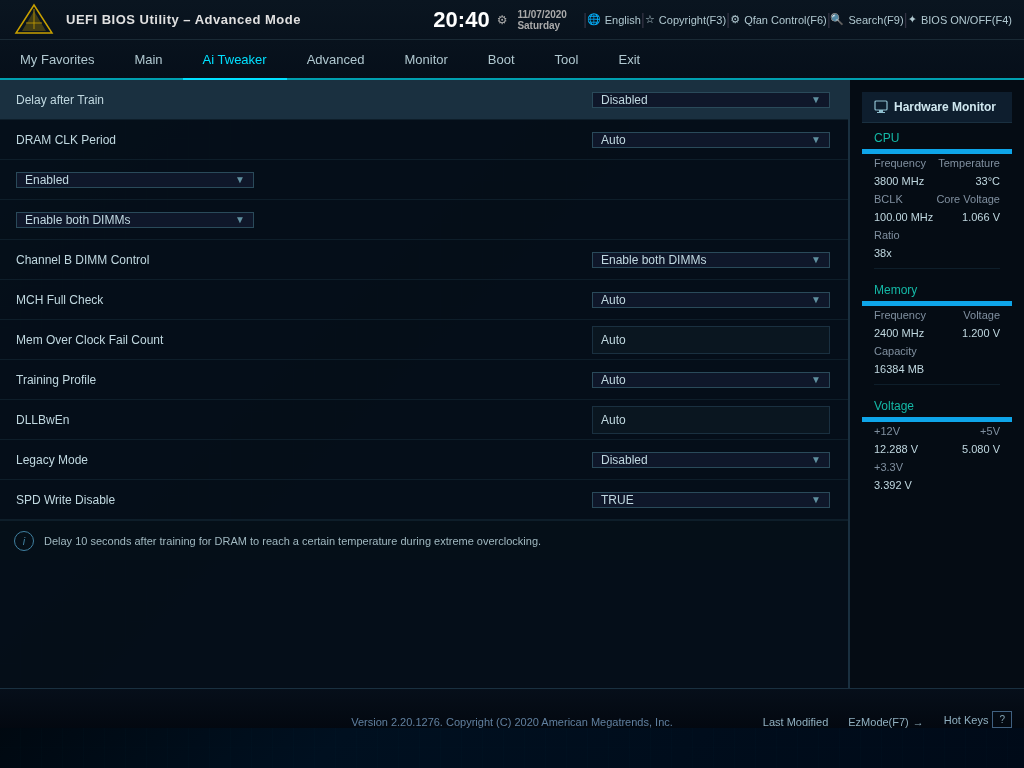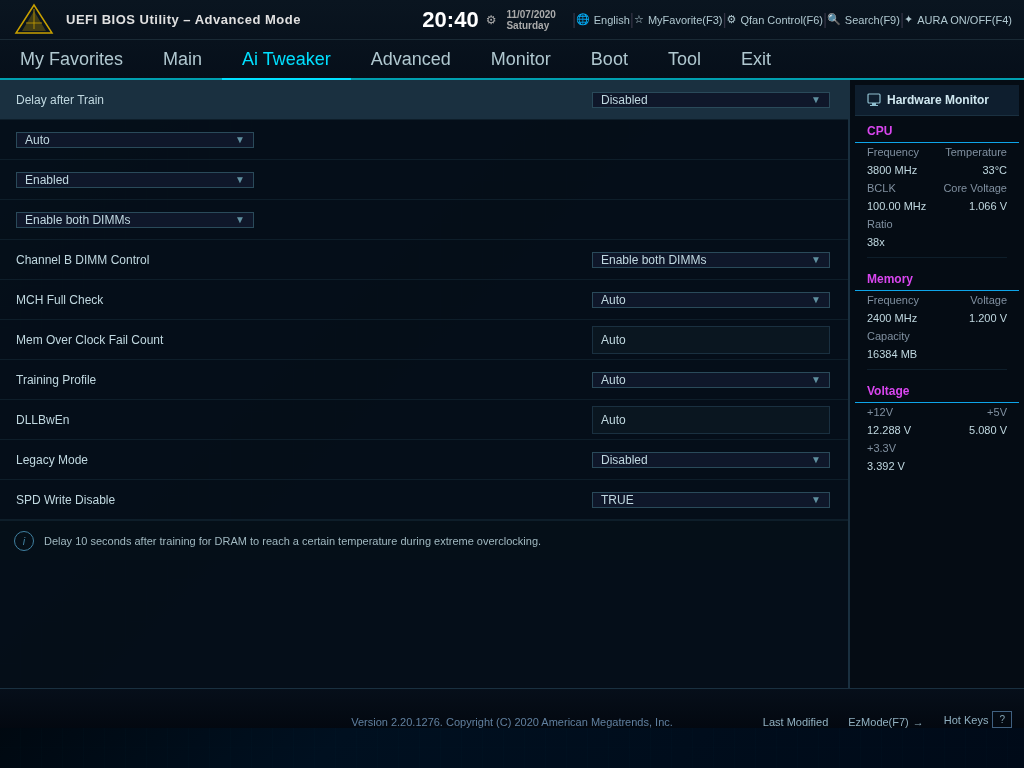--- a/index.html
+++ b/index.html
@@ -104,21 +104,21 @@
       align-items: center;
       height: 40px;
       padding: 0 0;
       border-bottom: 2px solid #00a0b0;
     }
     .nav-item {
       padding: 0 20px;
       height: 40px;
       display: flex;
       align-items: center;
-      font-size: 18px;
+      font-size: 13px;
       font-weight: 500;
       color: #b0c8d0;
       cursor: pointer;
       position: relative;
     }
     .nav-item.active {
       color: #00e0ff;
       border-bottom: 2px solid #00e0ff;
       margin-bottom: -2px;
     }
@@ -215,41 +215,41 @@
       font-size: 11px;
       color: #4080a0;
       flex-shrink: 0;
     }
 
     
     .hw-monitor {
       width: 175px;
       background: rgba(5, 12, 20, 0.98);
       border-left: 1px solid #1a3040;
-      padding: 5px;
+      padding: 12px;
       overflow-y: auto;
       flex-shrink: 0;
     }
     .hw-header {
       background: #0e1e2e;
       padding: 8px 12px;
       display: flex;
       align-items: center;
       gap: 6px;
       font-size: 12px;
       color: #d0e8f0;
       border-bottom: 1px solid #1a3040;
       font-weight: 600;
     }
     .hw-section-title {
-      color: #d946ef;
+      color: #14b8a6;
       font-size: 12px;
-      font-weight: 700;
+      font-weight: 400;
       padding: 8px 12px 4px;
-      border-bottom: 1px solid #0ea5e9;
+      border-bottom: 5px solid #0ea5e9;
     }
     .hw-row {
       display: flex;
       justify-content: space-between;
       padding: 3px 12px;
     }
     .hw-label {
       font-size: 11px;
       color: #8090a0;
     }
@@ -336,36 +336,36 @@
       </div>
     </div>
     <span class="tool-sep">|</span>
     <div class="tool-item">
       <span>🌐</span>
       <span>English</span>
     </div>
     <span class="tool-sep">|</span>
     <div class="tool-item">
       <span>☆</span>
-      <span>MyFavorite(F3)</span>
+      <span>Copyright(F3)</span>
     </div>
     <span class="tool-sep">|</span>
     <div class="tool-item">
       <span>⚙</span>
       <span>Qfan Control(F6)</span>
     </div>
     <span class="tool-sep">|</span>
     <div class="tool-item">
       <span>🔍</span>
       <span>Search(F9)</span>
     </div>
     <span class="tool-sep">|</span>
     <div class="tool-item">
       <span>✦</span>
-      <span>AURA ON/OFF(F4)</span>
+      <span>BIOS ON/OFF(F4)</span>
     </div>
   </div>
 
   <div class="nav-bar">
     <div class="nav-item">
       <span>My Favorites</span>
     </div>
     <div class="nav-item">
       <span>Main</span>
     </div>
@@ -398,20 +398,21 @@
       <span class="setting-label">Delay after Train</span>
       <div class="setting-value">
         <div class="dropdown">
           <span>Disabled</span>
           <span class="dropdown-arrow">▼</span>
         </div>
       </div>
     </div>
 
     <div class="setting-row">
+      <span class="setting-label">DRAM CLK Period</span>
       <div class="setting-value">
         <div class="dropdown">
           <span>Auto</span>
           <span class="dropdown-arrow">▼</span>
         </div>
       </div>
     </div>
 
     <div class="setting-row">
       <div class="setting-value">

